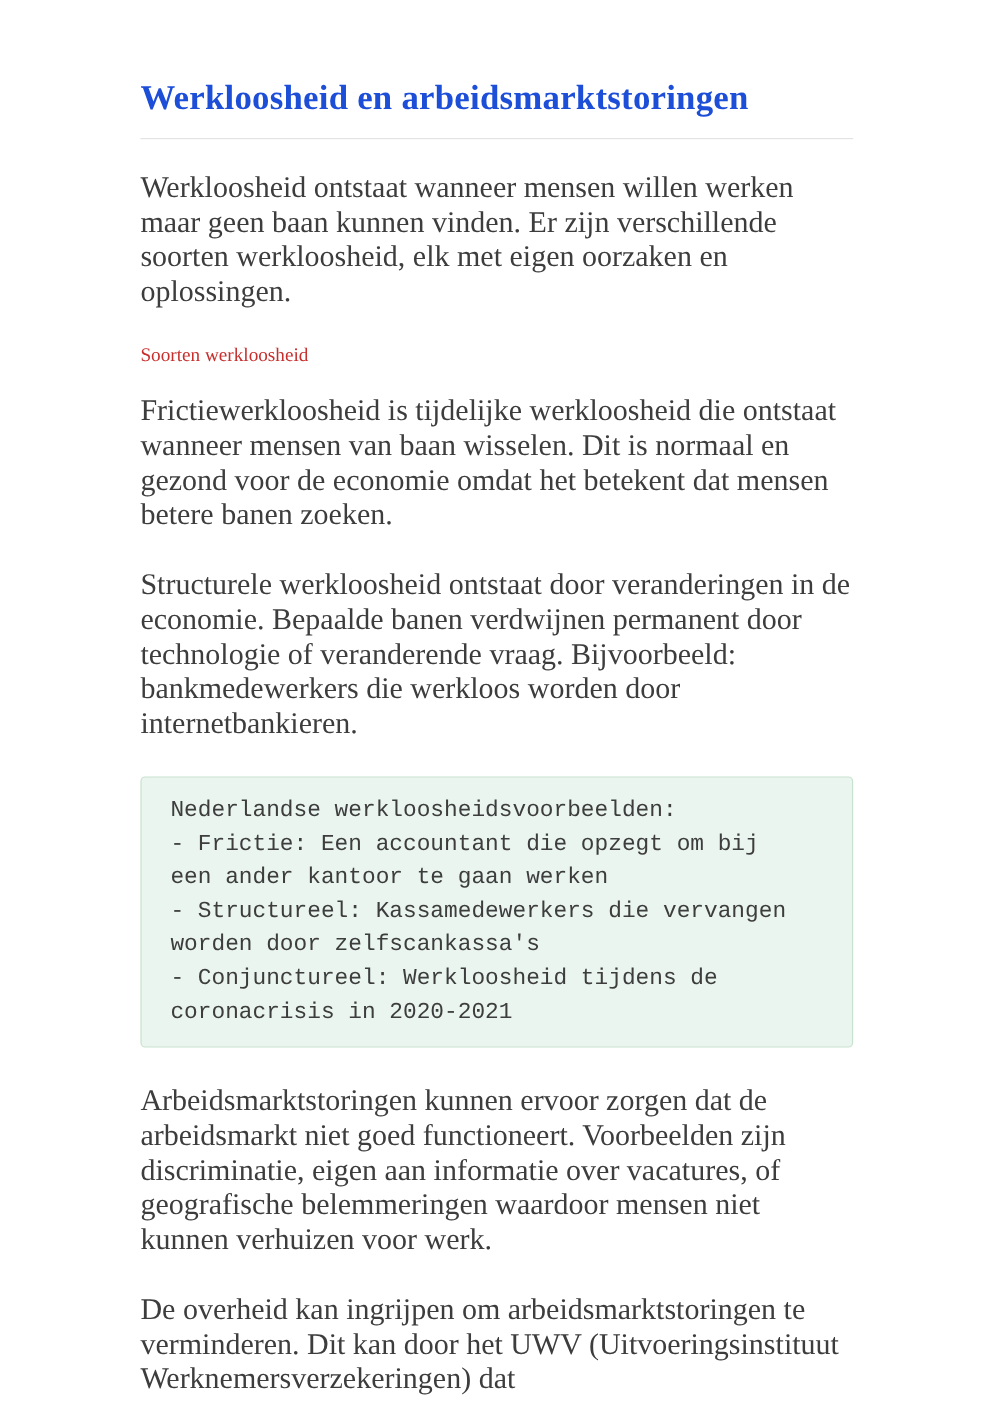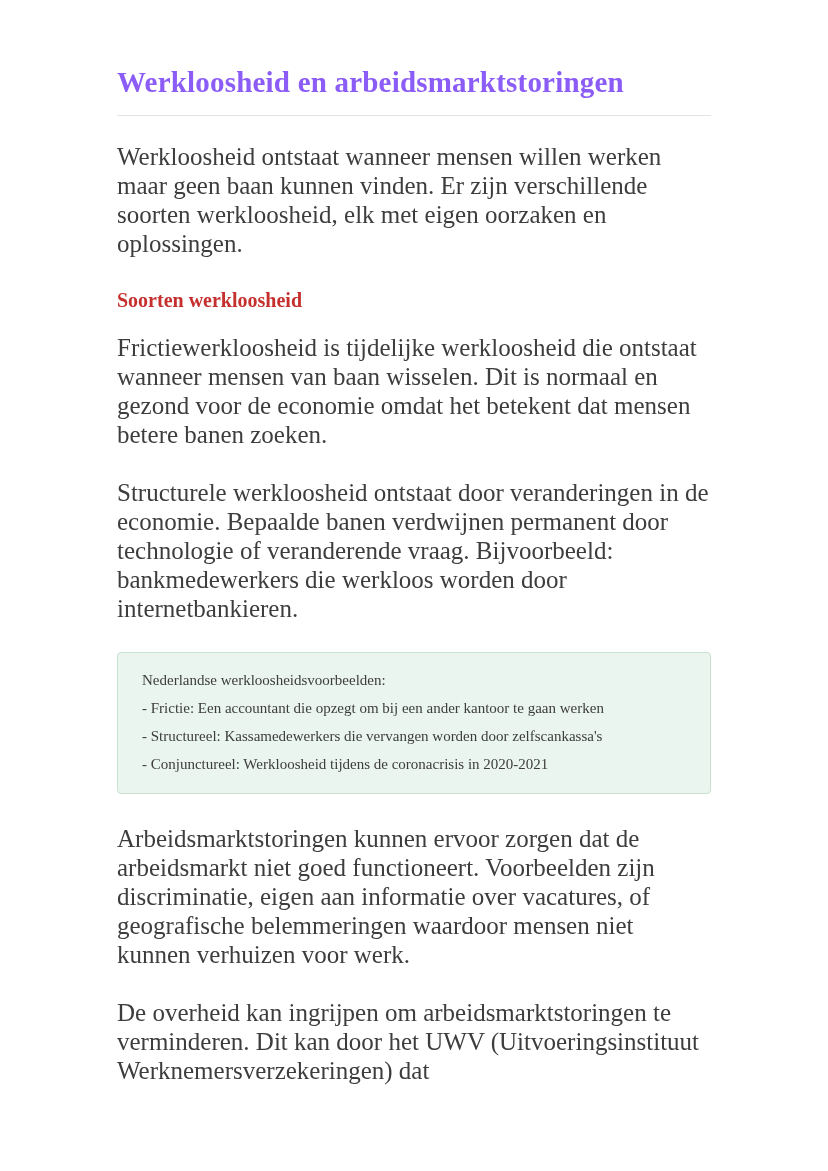--- a/index.html
+++ b/index.html
@@ -15,50 +15,51 @@
     -webkit-font-smoothing: antialiased;
   }
   .page {
     width: 594px;
     margin: 0 auto;
     padding: 64px 0 130px 0;
   }
   .page-title {
     font-size: 29px;
     font-weight: 700;
-    color: #8b5cf6;
+    color: #1d4ed8;
     margin: 0 0 15px 0;
     line-height: 1.25;
     letter-spacing: 0.2px;
   }
   .title-divider {
     border: 0;
     border-top: 1px solid #e3e3e3;
     margin: 0 0 26px 0;
   }
   .body-paragraph {
     font-size: 25px;
     line-height: 29px;
     margin: 0 0 29px 0;
   }
   .section-heading {
-    font-size: 20px;
-    font-weight: 700;
+    font-size: 16px;
+    font-weight: 400;
     color: #c5302e;
     margin: 0 0 20px 0;
     line-height: 1.3;
   }
   .example-box {
     background: #e9f5ee;
     border: 1px solid #c9e2cf;
     border-radius: 4px;
     padding: 13px 36px 15px 24px;
     margin: 0 0 30px 0;
-    font-size: 15px;
+    font-size: 19px;
     line-height: 28px;
+    font-family: Liberation Mono, monospace;
   }
   .example-box .box-line {
     margin: 0;
   }
 </style>
 </head>
 <body>
 
 <main class="page">
 

